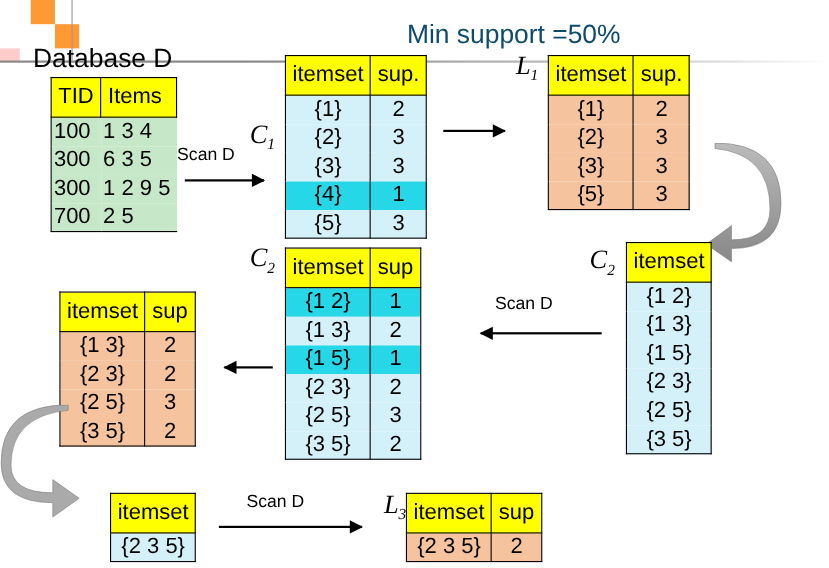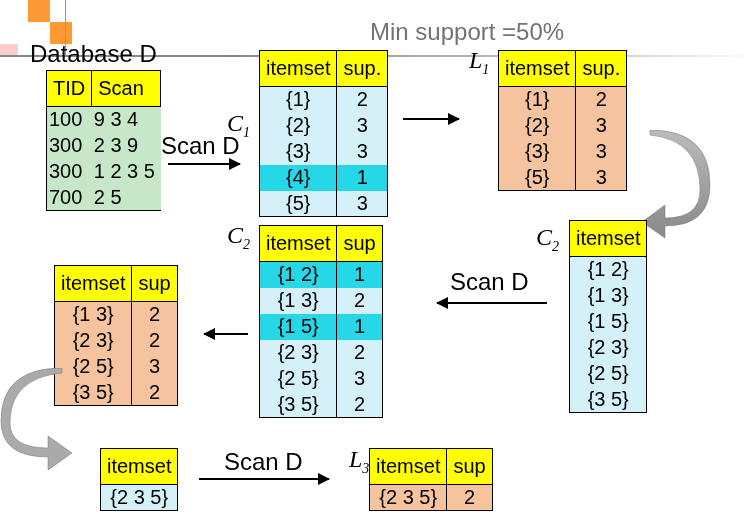--- a/index.html
+++ b/index.html
@@ -26,25 +26,25 @@
   .hline {
     position: absolute;
     left: 0;
     right: 0;
     top: 55px;
     height: 2px;
     background: linear-gradient(to right, #888, #888 30%, #ccc 80%, transparent);
   }
 
   .text { position:absolute; white-space:nowrap; }
-  .title-min { font-size: 24px; color: #737373; }
+  .title-min { font-size: 24px; color: #0c4a6e; }
   .label-db { font-size: 24px; }
   .symbol { font-style: italic; font-family: 'Times New Roman', serif; font-size: 24px;}
   .symbol sub { font-size: 14px; font-style: italic; }
-  .scan { font-size: 24px; }
+  .scan { font-size: 16px; }
 
   table.gtable {
     position: absolute;
     border-collapse: collapse;
     font-size: 20px;
   }
   table.gtable th {
     background: #ffff00;
     font-weight: normal;
     text-align: left;
@@ -104,35 +104,35 @@
 <div class="hline"></div>
 
 <div class="text title-min" style="left:370px; top:18px;">Min support =50%</div>
 
 <div class="text label-db" style="left:30px; top:40px;">Database D</div>
 
 <table class="gtable green" style="left:22px; top:70px;margin-left:24px;">
   <tbody>
       <tr>
         <th>TID</th>
-        <th>Scan</th>
+        <th>Items</th>
       </tr>
   </tbody>
     <tbody>
       <tr>
         <td class="left">100</td>
-        <td class="left right">9 3 4</td>
+        <td class="left right">1 3 4</td>
       </tr>
       <tr>
         <td class="left">300</td>
-        <td class="left right">2 3 9</td>
+        <td class="left right">6 3 5</td>
       </tr>
       <tr>
         <td class="left">300</td>
-        <td class="left right">1 2 3 5</td>
+        <td class="left right">1 2 9 5</td>
       </tr>
       <tr>
         <td class="left">700</td>
         <td class="left right">2 5</td>
       </tr>
     </tbody>
 </table>
 
 <div class="text symbol" style="left:227px; top:72px;margin-top:38px;"><span>C</span><sub>1</sub></div>
 <table class="gtable blue" style="left:259px; top:50px;">

